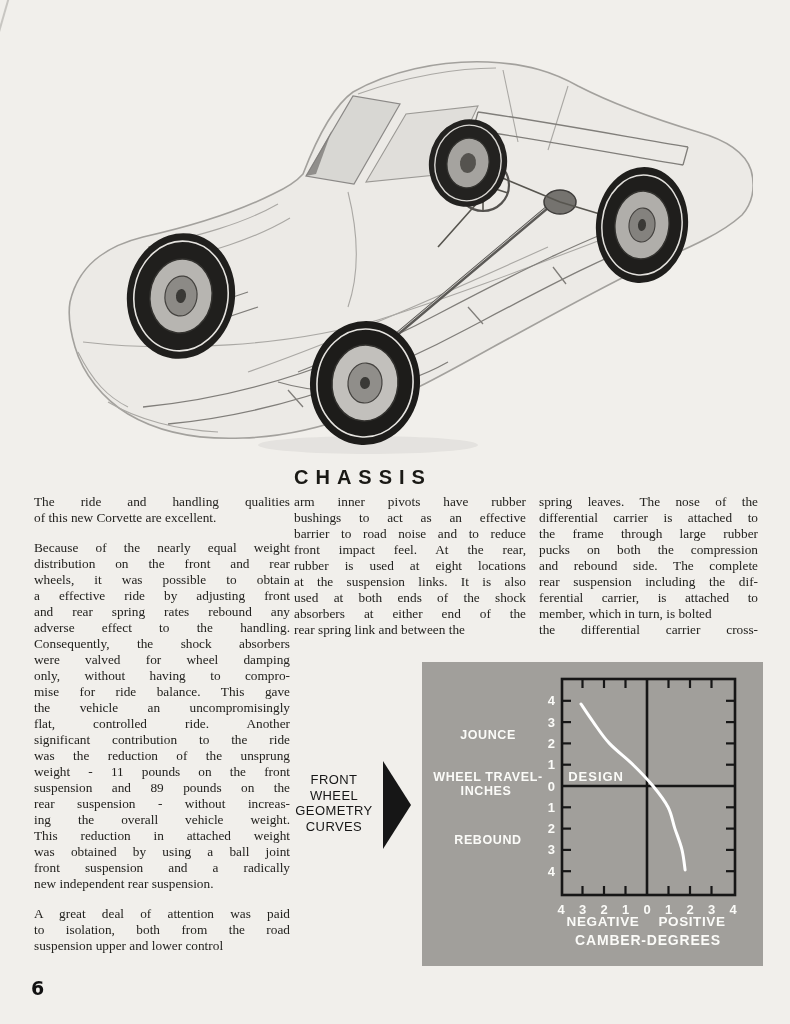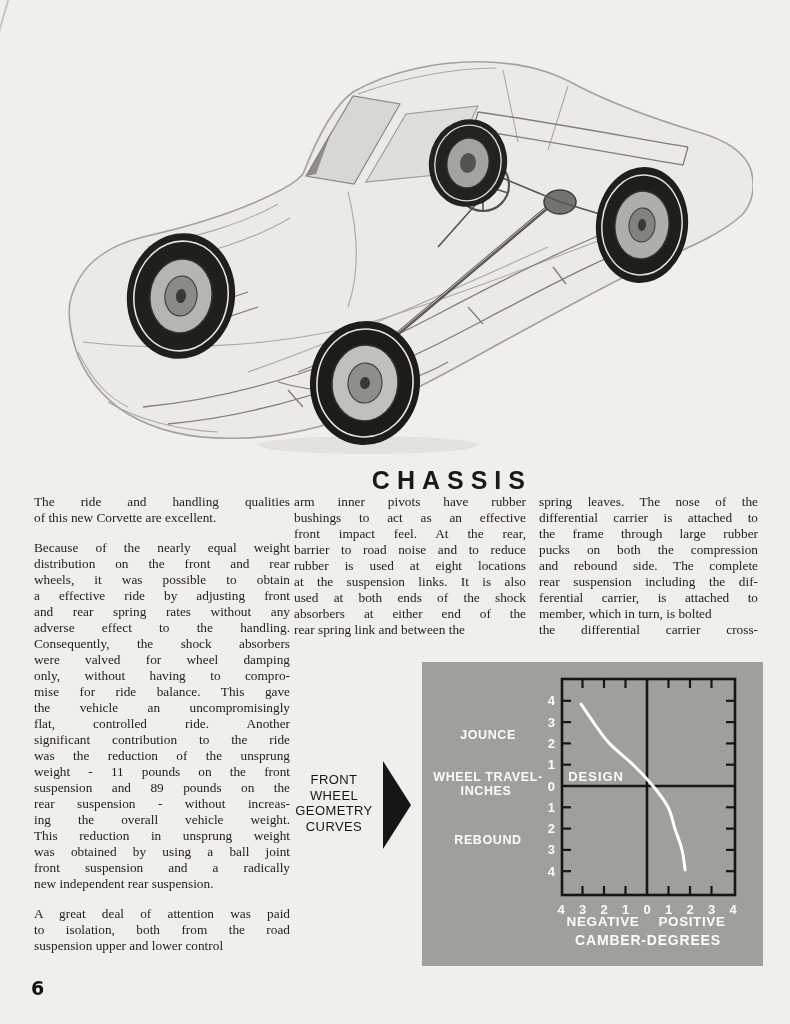--- a/index.html
+++ b/index.html
@@ -7,22 +7,22 @@
     --panel:#a19f9b; --chart-line:#161616; --chart-text:#fbfbf8; --curve:#ffffff;
   }
   html,body{margin:0;padding:0;background:#888;}
   .page{position:relative;width:790px;height:1024px;background:var(--paper);
         overflow:hidden;font-family:"Liberation Serif",serif;color:var(--ink);}
   .crease{position:absolute;left:2px;top:-8px;width:2px;height:52px;background:#b7b5b0;
           transform:rotate(16deg);opacity:.7;}
   
   .car{position:absolute;left:48px;top:52px;width:705px;height:405px;}
   
-  .chassis{position:absolute;left:287px;top:466px;width:245px;margin:0;text-align:right;
-           font-family:"Liberation Sans",sans-serif;font-weight:bold;font-size:25px;
+  .chassis{position:absolute;left:287px;top:466px;width:245px;margin:0;text-align:left;
+           font-family:"Liberation Sans",sans-serif;font-weight:bold;font-size:20px;
            letter-spacing:7px;text-indent:7px;color:#1a1915;}
   
   .col{position:absolute;top:494px;font-size:13.3px;line-height:16px;}
   .col1{left:34px;width:256px;}
   .col2{left:294px;width:232px;}
   .col3{left:539px;width:219px;}
   .para{margin:0 0 14px 0;}
   .tline{text-align:justify;text-align-last:justify;white-space:normal;}
   .tline.last{text-align-last:left;}
   
@@ -129,51 +129,51 @@
   <div class="col col1">
       <div class="para">
         <div class="tline">The ride and handling qualities</div>
         <div class="tline last">of this new Corvette are excellent.</div>
       </div>
       <div class="para">
         <div class="tline">Because of the nearly equal weight</div>
         <div class="tline">distribution on the front and rear</div>
         <div class="tline">wheels, it was possible to obtain</div>
         <div class="tline">a effective ride by adjusting front</div>
-        <div class="tline">and rear spring rates without any</div>
+        <div class="tline">and rear spring rates rebound any</div>
         <div class="tline">adverse effect to the handling.</div>
         <div class="tline">Consequently, the shock absorbers</div>
         <div class="tline">were valved for wheel damping</div>
         <div class="tline">only, without having to compro-</div>
         <div class="tline">mise for ride balance. This gave</div>
         <div class="tline">the vehicle an uncompromisingly</div>
         <div class="tline">flat, controlled ride. Another</div>
         <div class="tline">significant contribution to the ride</div>
         <div class="tline">was the reduction of the unsprung</div>
         <div class="tline">weight - 11 pounds on the front</div>
         <div class="tline">suspension and 89 pounds on the</div>
         <div class="tline">rear suspension - without increas-</div>
         <div class="tline">ing the overall vehicle weight.</div>
-        <div class="tline">This reduction in unsprung weight</div>
+        <div class="tline">This reduction in attached weight</div>
         <div class="tline">was obtained by using a ball joint</div>
         <div class="tline">front suspension and a radically</div>
         <div class="tline last">new independent rear suspension.</div>
       </div>
       <div class="para">
         <div class="tline">A great deal of attention was paid</div>
         <div class="tline">to isolation, both from the road</div>
         <div class="tline last">suspension upper and lower control</div>
       </div>
     </div>
   <div class="col col2">
       <div class="para">
         <div class="tline">arm inner pivots have rubber</div>
         <div class="tline">bushings to act as an effective</div>
+        <div class="tline">barrier to road noise and to reduce</div>
         <div class="tline">front impact feel. At the rear,</div>
-        <div class="tline">barrier to road noise and to reduce</div>
         <div class="tline">rubber is used at eight locations</div>
         <div class="tline">at the suspension links. It is also</div>
         <div class="tline">used at both ends of the shock</div>
         <div class="tline">absorbers at either end of the</div>
         <div class="tline last">rear spring link and between the</div>
       </div>
     </div>
   <div class="col col3">
       <div class="para">
         <div class="tline">spring leaves. The nose of the</div>

